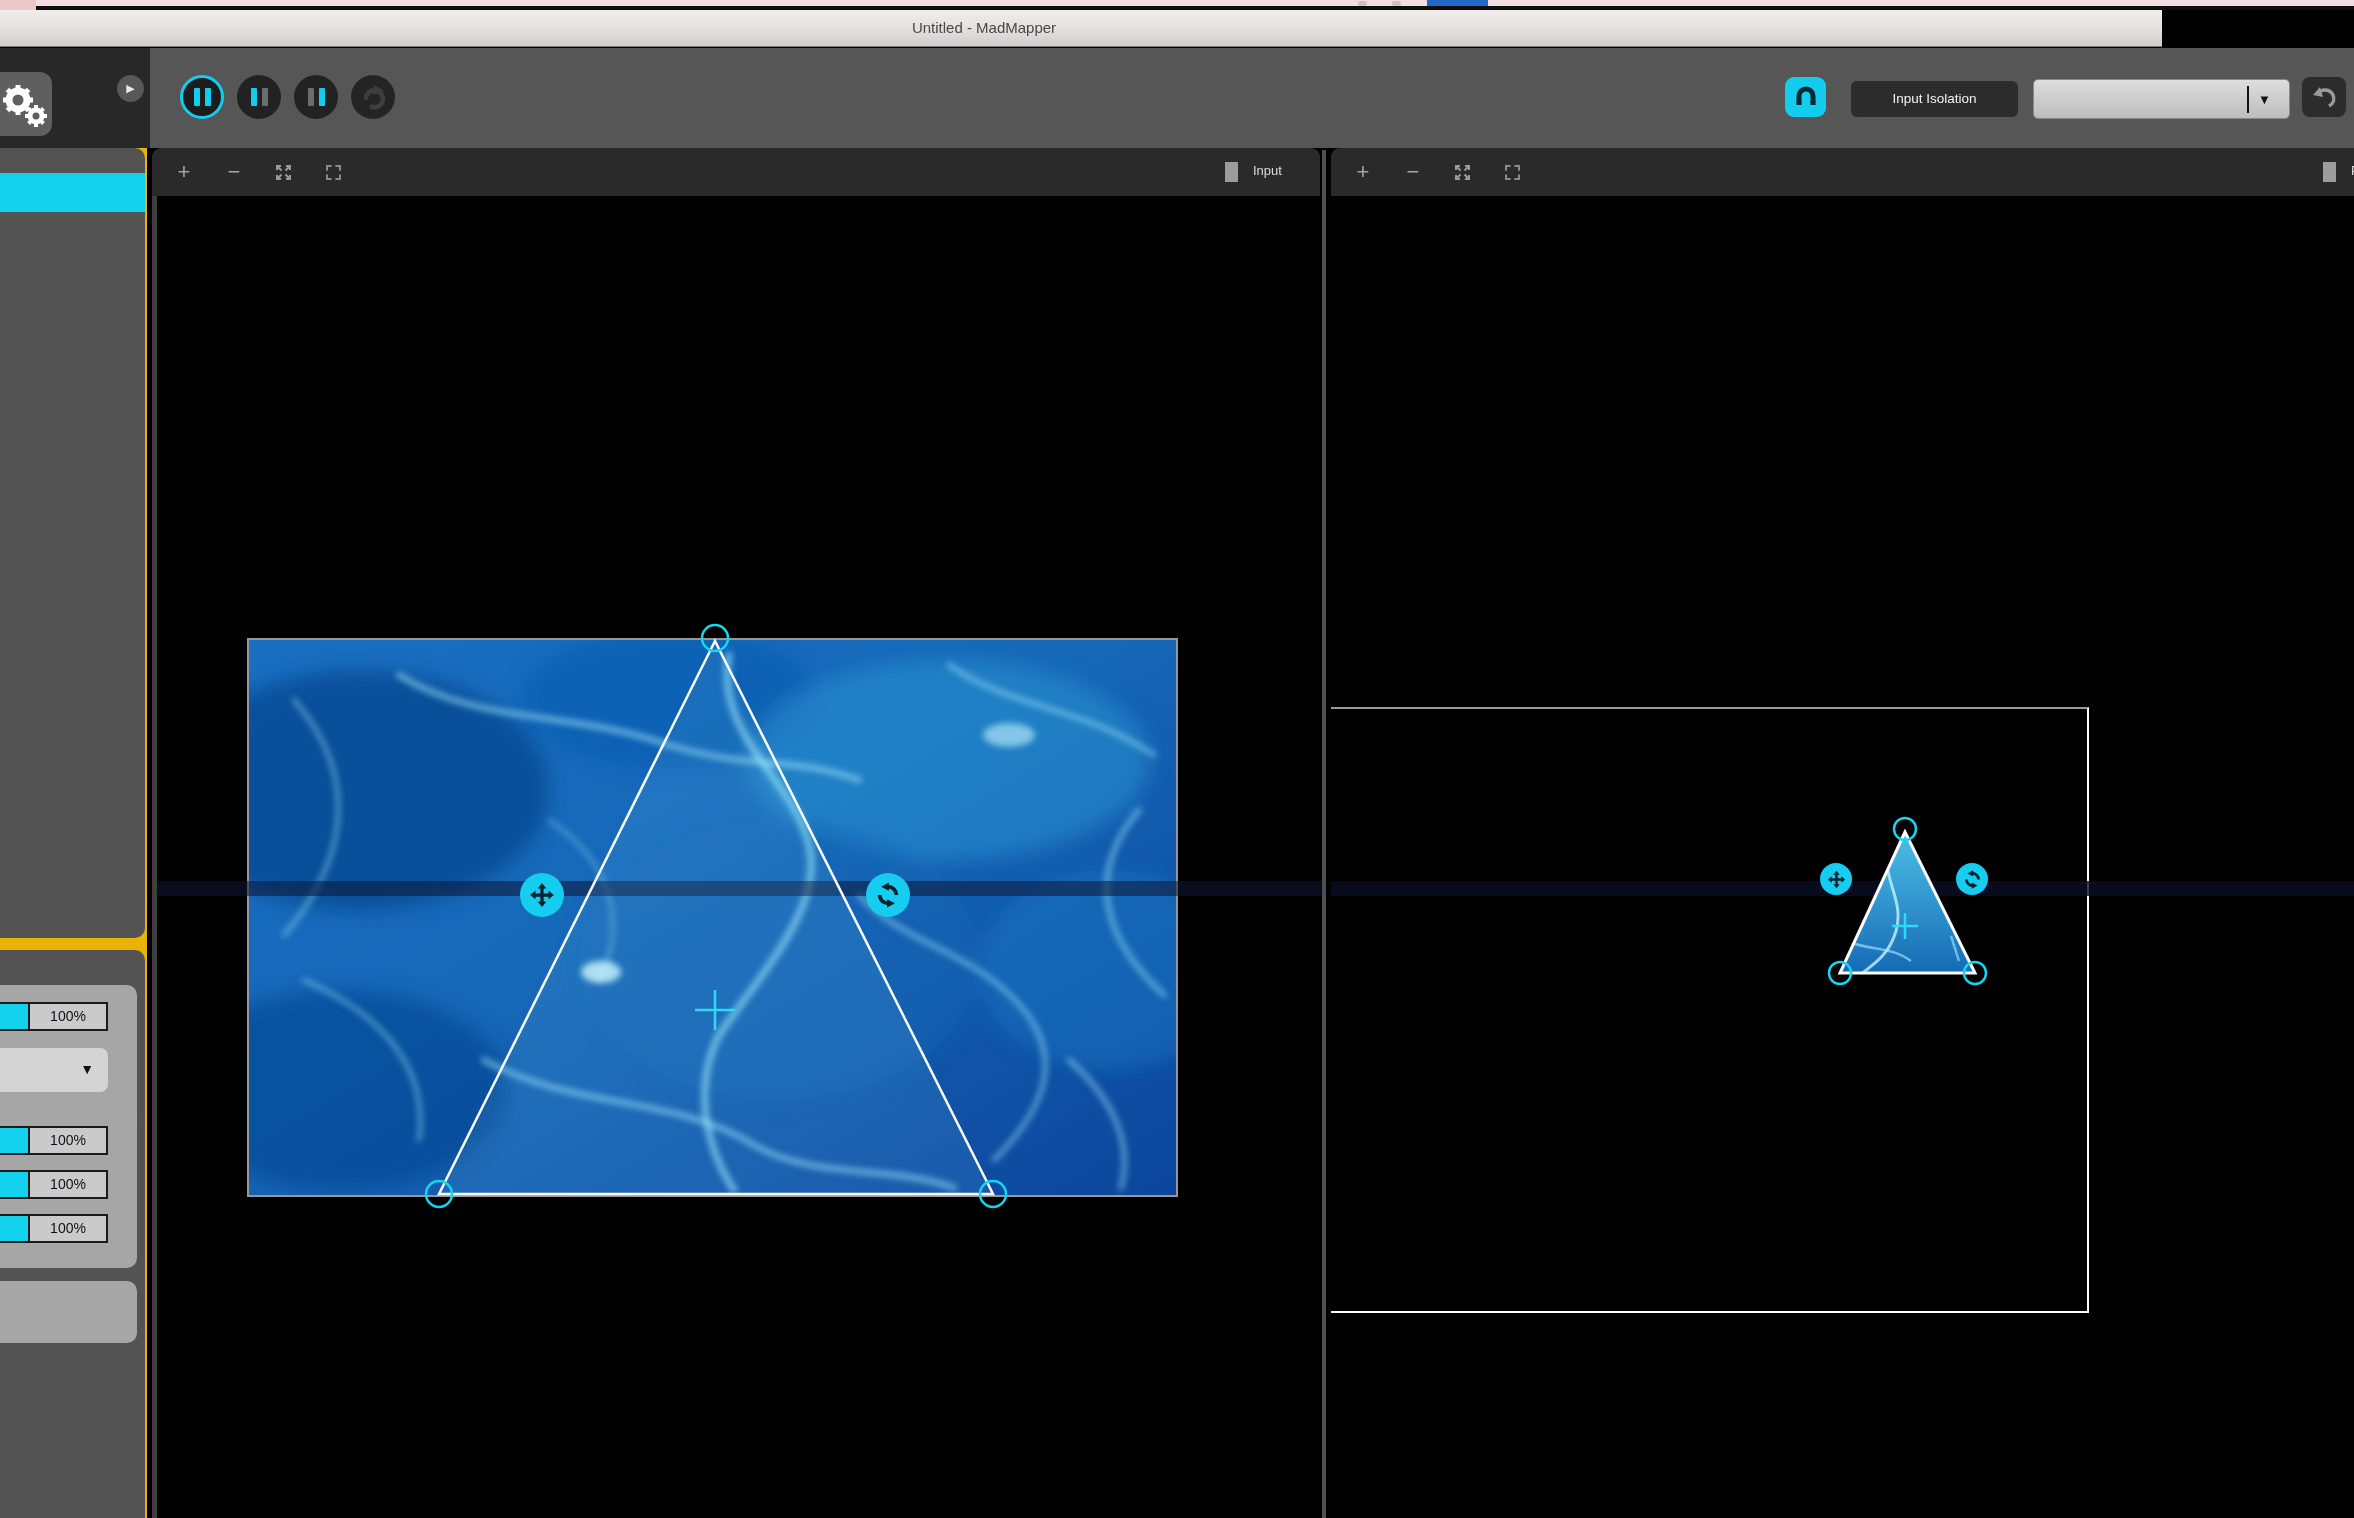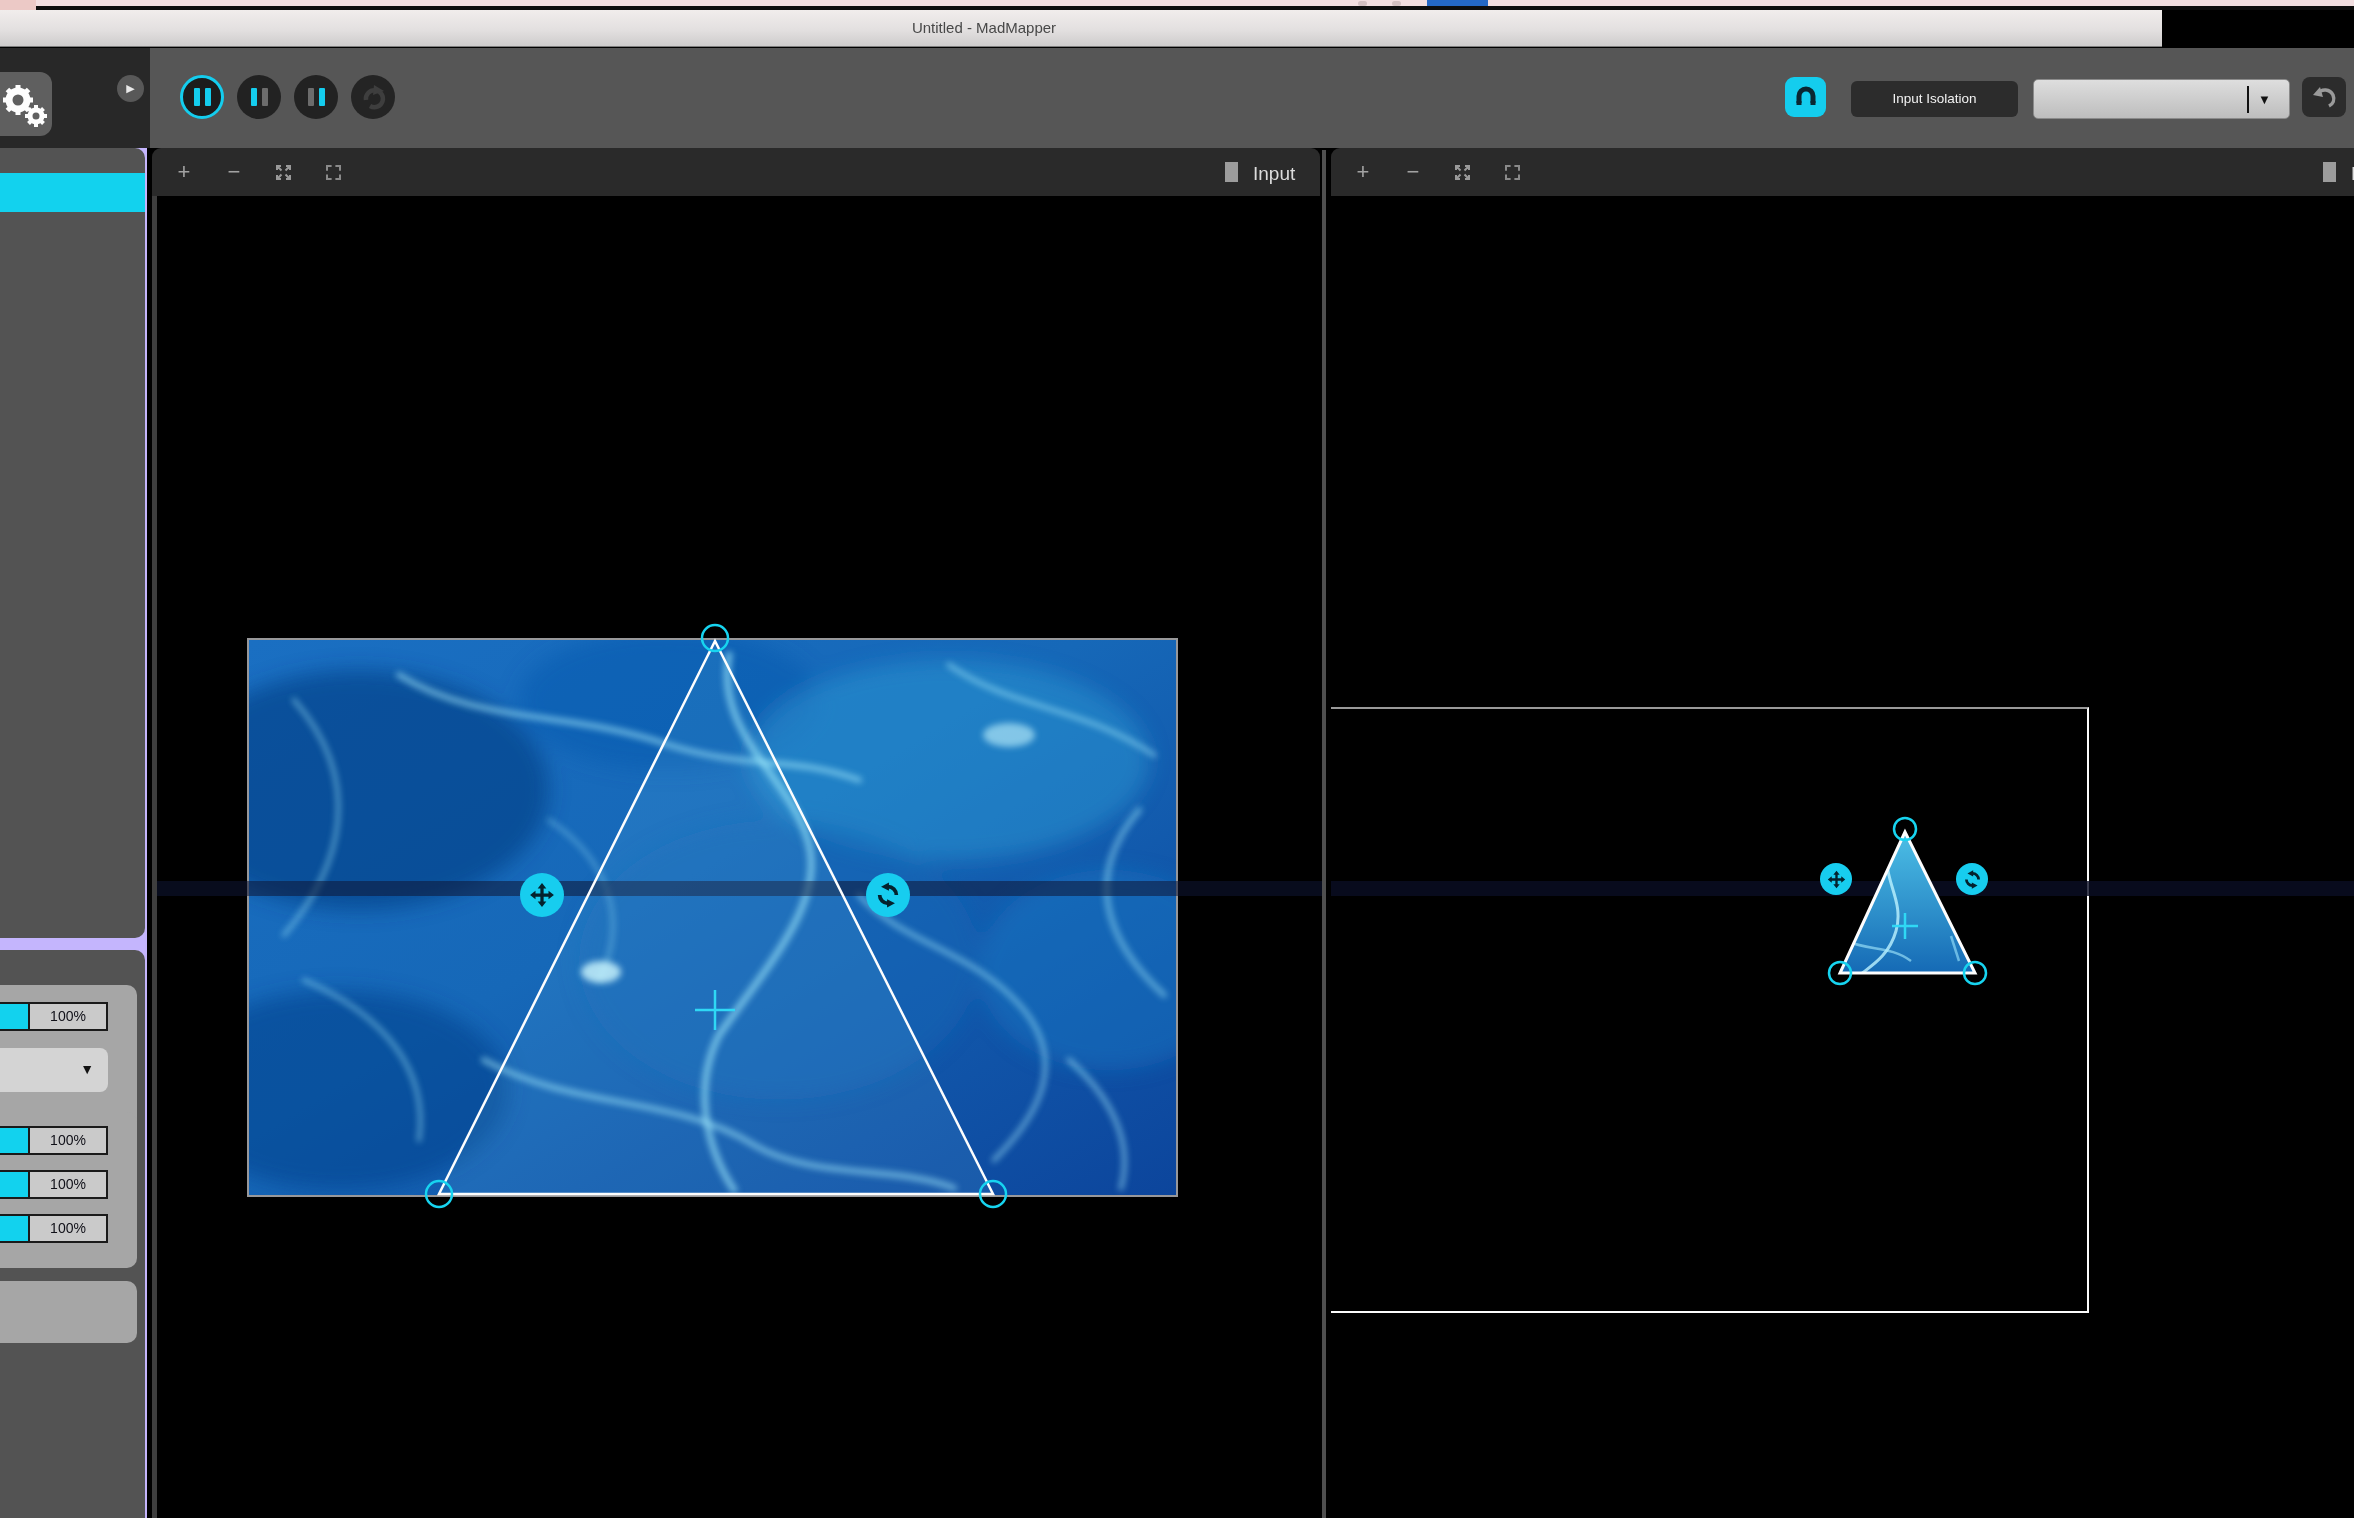--- a/index.html
+++ b/index.html
@@ -36,40 +36,40 @@
   .preset-combo{left:2033px;top:31px;width:257px;height:40px;border-radius:5px;
                 background:linear-gradient(#dedede,#bdbdbd);border:1px solid #8a8a8a;}
   .combo-input{position:absolute;left:6px;top:4px;width:200px;height:30px;border:0;background:transparent;
                font-family:"Liberation Sans",sans-serif;font-size:14px;outline:none;}
   .combo-cursor{left:213px;top:6px;width:2px;height:27px;background:#111;}
   .combo-caret{left:224px;top:12px;color:#111;font-size:13px;}
   .undo-btn{left:2302px;top:29px;width:44px;height:40px;border-radius:8px;background:#2c2c2c;
             display:flex;align-items:center;justify-content:center;}
 
   
-  .sidebar{left:0;top:148px;width:147px;height:1370px;background:#c4b5fd;}
+  .sidebar{left:0;top:148px;width:147px;height:1370px;background:#eab308;}
   .side-top-panel{left:-12px;top:0;width:157px;height:790px;background:#535353;border-radius:10px;}
   .side-sel-row{left:0;top:25px;width:157px;height:39px;background:#12d2ee;}
   .side-bottom-panel{left:-12px;top:802px;width:157px;height:580px;background:#535353;border-radius:10px;}
   .card{left:-10px;width:159px;background:#a6a6a6;border-radius:10px;}
   .slider-row{position:absolute;left:0;height:29px;}
   .slider-fill{position:absolute;left:0;top:0;width:50px;height:29px;background:#12d2ee;border:2px solid #1a1a1a;border-right:0;}
   .val-box{position:absolute;left:50px;top:0;width:80px;height:29px;background:#cacaca;border:2px solid #1a1a1a;
            color:#101018;font-size:14px;text-align:center;line-height:25px;}
   .side-dropdown{position:absolute;left:0;width:130px;height:44px;background:#d4d4d4;border-radius:8px;}
   .side-dropdown .caret{position:absolute;right:14px;top:13px;color:#111;font-size:14px;}
 
   
   .panel-header{top:148px;height:48px;background:#2a2a2a;color:#9b9b9b;}
   .ph-left{left:152px;width:1168px;border-radius:9px 9px 0 0;}
   .ph-right{left:1331px;width:1023px;border-radius:9px 0 0 0;}
   .hicon{top:0;height:48px;display:flex;align-items:center;justify-content:center;}
   .hplus{font-size:22px;color:#a2a2a2;}
   .dashed-sq{width:15px;height:15px;border:2px dashed #8a8a8a;}
-  .panel-label{top:15px;font-size:19px;color:#dcdcdc;white-space:nowrap;}
+  .panel-label{top:15px;font-size:13px;color:#dcdcdc;white-space:nowrap;}
   .label-sq{top:14px;width:13px;height:20px;background:#9c9c9c;}
   .canvas{top:196px;height:1322px;background:#000;overflow:hidden;}
   .cv-left{left:152px;width:1170px;border-left:5px solid #3e3e3e;}
   .cv-right{left:1331px;width:1023px;}
   .vdivider{left:1322px;top:150px;width:4px;height:1368px;background:#4f4f4f;}
 
   .scan-band{left:0;top:685px;width:100%;height:15px;background:rgba(14,22,52,0.55);}
   .water-img{left:90px;top:442px;width:931px;height:559px;border:2px solid #98989a;}
   .out-rect{left:-3px;top:511px;width:761px;height:606px;border-top:2px solid #9a9a9a;
             border-right:2px solid #fbfbfb;border-bottom:2px solid #fbfbfb;}

